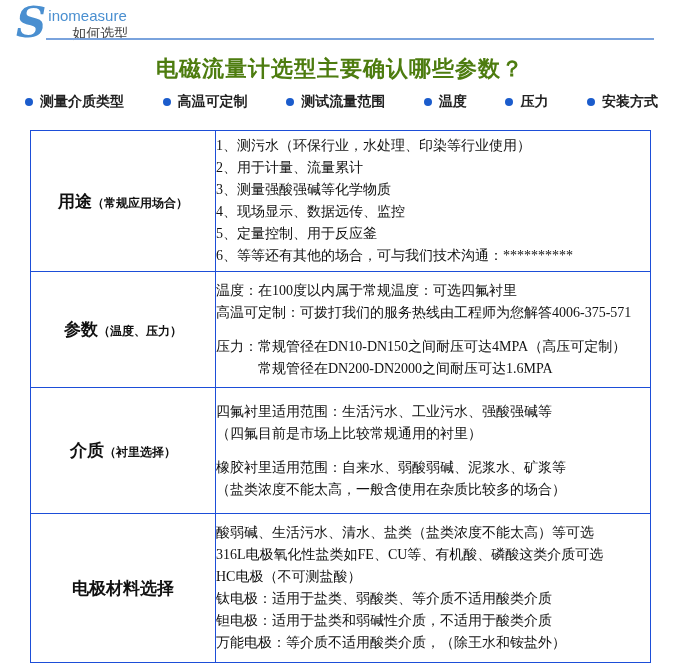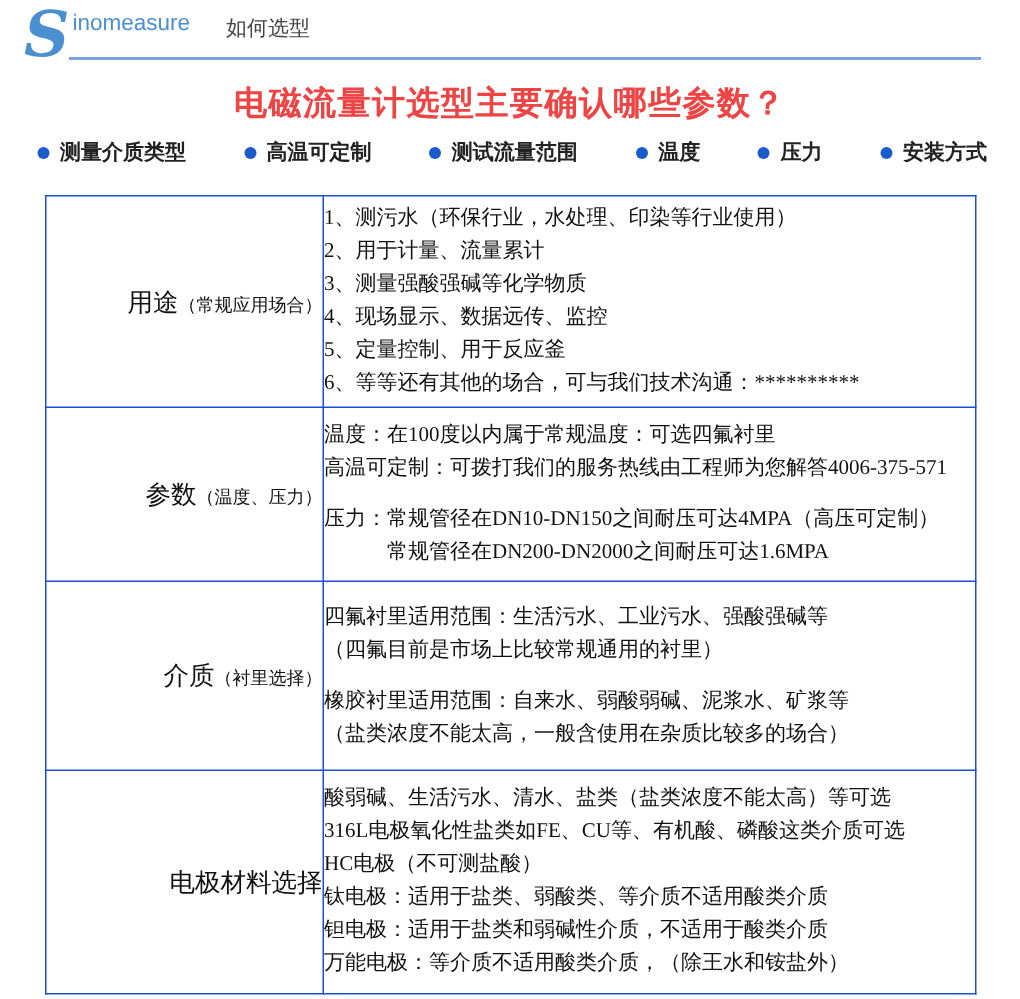--- a/index.html
+++ b/index.html
@@ -8,38 +8,38 @@
     font-family:"Liberation Serif","DejaVu Serif",serif; color:#1a1a1a;
     overflow:hidden;
   }
 
   
   .logo { position:absolute; top:5px; left:16px; display:flex; align-items:flex-start; }
   .logo-s {
     font-family:"DejaVu Serif",serif; font-style:italic; font-weight:bold;
     font-size:42px; line-height:36px; color:#4a8fd0;
   }
-  .logo-text { display:flex; flex-direction:row; margin-left:2px; margin-top:3px; }
+  .logo-text { display:flex; flex-direction:column; margin-left:2px; margin-top:3px; }
   .logo-brand {
     font-family:"Liberation Sans","DejaVu Sans",sans-serif;
     font-size:15px; line-height:15px; color:#4a8fd0;
   }
   .logo-tagline {
     font-family:"Liberation Sans","DejaVu Sans",sans-serif;
     font-size:14px; line-height:16px; color:#444444; margin-top:2px;margin-left:24px;
   }
   .header-rule {
     position:absolute; top:38px; left:46px; width:608px; height:2px;
     background:#7aa3dd;
   }
 
   
   .title {
     position:absolute; top:54px; left:0; right:0; margin:0;
-    text-align:center; font-size:22px; font-weight:bold; color:#ef4444;
+    text-align:center; font-size:22px; font-weight:bold; color:#4d7c0f;
     letter-spacing:1px;
   }
 
   
   .bullet-row {
     position:absolute; top:93px; left:25px; right:22px;
     display:flex; justify-content:space-between; align-items:center;
     font-family:"Liberation Sans","DejaVu Sans",sans-serif;
     font-size:14px; font-weight:bold; color:#222222;text-align:right;
   }
@@ -57,21 +57,21 @@
   .spec-table col.c-label { width:185px; }
   .spec-table col.c-content { width:435px; }
   .spec-table td {
     border:1px solid #1d4ed8; vertical-align:middle; padding:0;
   }
   tr.r0 td { height:140px; }
   tr.r1 td { height:115px; }
   tr.r2 td { height:125px; }
   tr.r3 td { height:148px; }
 
-  .label-cell { text-align:right; }
+  .label-cell { text-align:center;font-weight:bold; }
   .row-label { font-size:17px; color:#111111; }
   .row-note  { font-size:12px; color:#111111; }
 
   .content-cell { padding:4px 4px 4px 12px; }
   .cell-line {
     font-size:14px; line-height:22px; color:#111111; white-space:nowrap;
   }
   .cell-line:empty { height:12px; }
 </style>
 </head>

